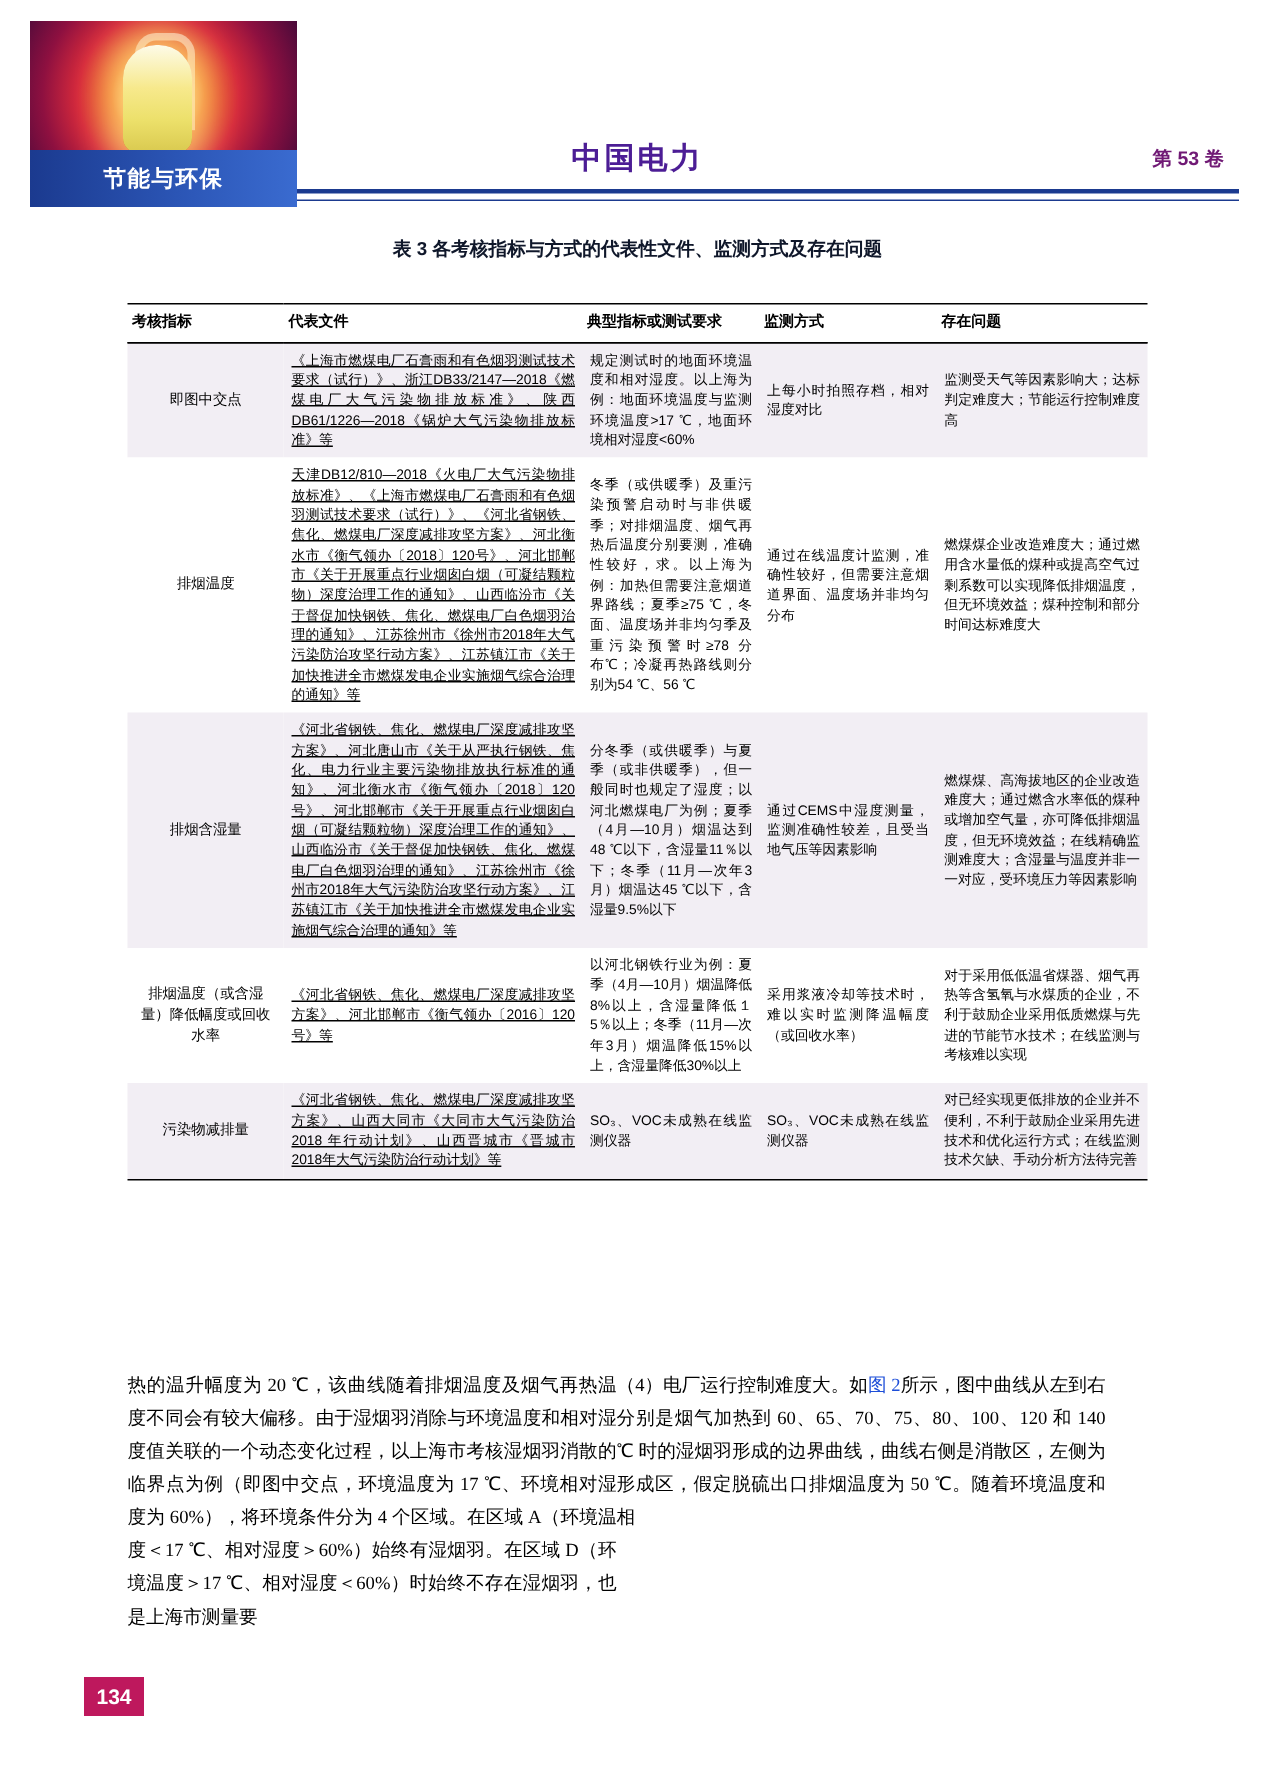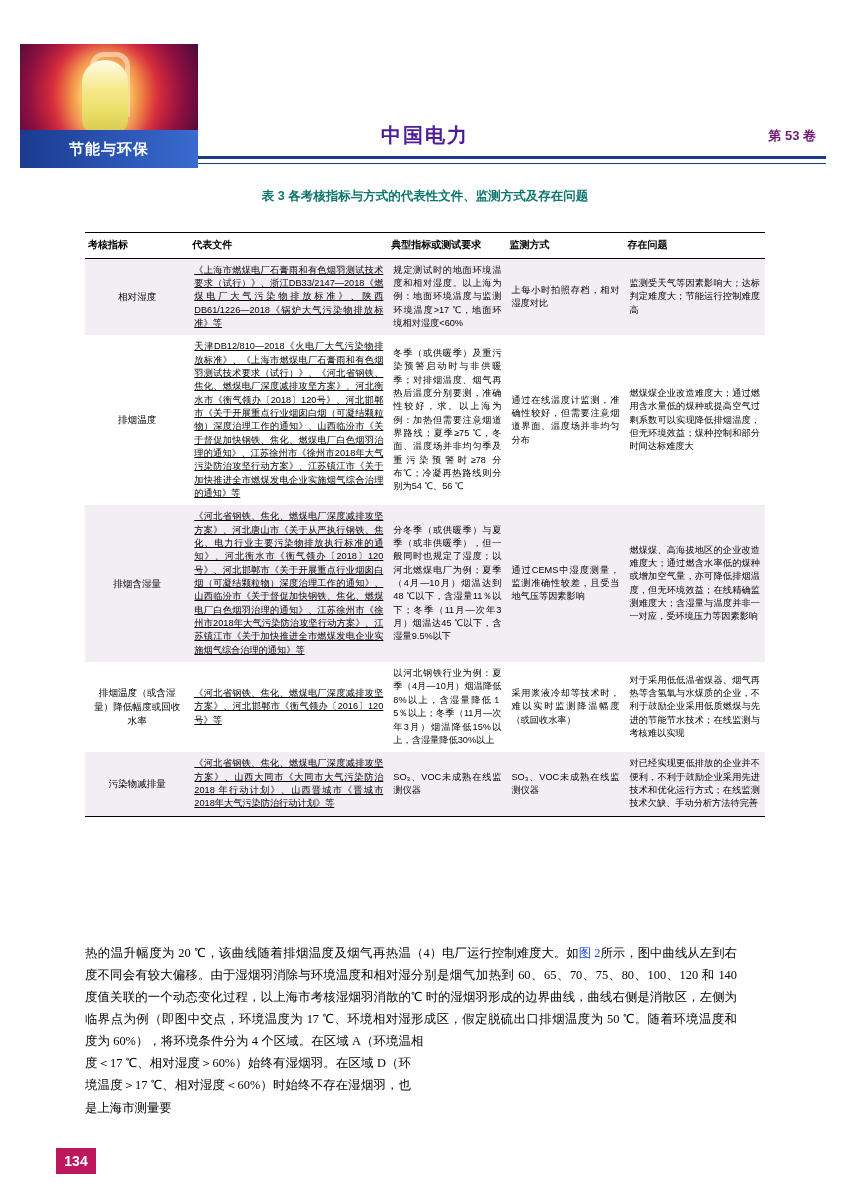--- a/index.html
+++ b/index.html
@@ -12,21 +12,20 @@
     background: #ffffff;
     font-family: "Liberation Serif", serif;
     color: #000;
     position: relative;
     overflow: hidden;
   }
   .page {
     position: relative;
     width: 850px;
     height: 942px;
-    margin-top: 30px;
   }
 
   
   .header {
     position: absolute;
     top: 0; left: 0;
     width: 850px;
     height: 148px;
   }
   .header-band {
@@ -120,21 +119,21 @@
     position: absolute;
     left: 25px;
     width: 800px;
     text-align: center;
   }
   .caption-cn {
     top: 158px;
     font-family: "Liberation Sans", sans-serif;
     font-size: 12.5px;
     font-weight: bold;
-    color: #0f766e;
+    color: #0f172a;
   }
   .caption-en {
     top: 180px;
     font-family: "Liberation Sans", sans-serif;
     font-size: 12px;
     color: #000;
   }
 
   
   .tbl-wrap {
@@ -256,21 +255,21 @@
         <tr>
           <th>考核指标</th>
           <th>代表文件</th>
           <th>典型指标或测试要求</th>
           <th>监测方式</th>
           <th>存在问题</th>
         </tr>
       </thead>
       <tbody>
         <tr class="alt">
-          <td class="c1">相对湿度</td>
+          <td class="c1">即图中交点</td>
           <td class="c2">《上海市燃煤电厂石膏雨和有色烟羽测试技术要求（试行）》、浙江DB33/2147—2018《燃煤电厂大气污染物排放标准》、陕西DB61/1226—2018《锅炉大气污染物排放标准》等</td>
           <td class="c3">规定测试时的地面环境温度和相对湿度。以上海为例：地面环境温度与监测环境温度&gt;17 ℃，地面环境相对湿度&lt;60%</td>
           <td class="c4">上每小时拍照存档，相对湿度对比</td>
           <td class="c5">监测受天气等因素影响大；达标判定难度大；节能运行控制难度高</td>
         </tr>
         <tr class="plain">
           <td class="c1">排烟温度</td>
           <td class="c2">天津DB12/810—2018《火电厂大气污染物排放标准》、《上海市燃煤电厂石膏雨和有色烟羽测试技术要求（试行）》、《河北省钢铁、焦化、燃煤电厂深度减排攻坚方案》、河北衡水市《衡气领办〔2018〕120号》、河北邯郸市《关于开展重点行业烟囱白烟（可凝结颗粒物）深度治理工作的通知》、山西临汾市《关于督促加快钢铁、焦化、燃煤电厂白色烟羽治理的通知》、江苏徐州市《徐州市2018年大气污染防治攻坚行动方案》、江苏镇江市《关于加快推进全市燃煤发电企业实施烟气综合治理的通知》等</td>
           <td class="c3">冬季（或供暖季）及重污染预警启动时与非供暖季；对排烟温度、烟气再热后温度分别要测，准确性较好，求。以上海为例：加热但需要注意烟道界路线；夏季≥75 ℃，冬面、温度场并非均匀季及重污染预警时≥78 分布℃；冷凝再热路线则分别为54 ℃、56 ℃</td>
           <td class="c4">通过在线温度计监测，准确性较好，但需要注意烟道界面、温度场并非均匀分布</td>

